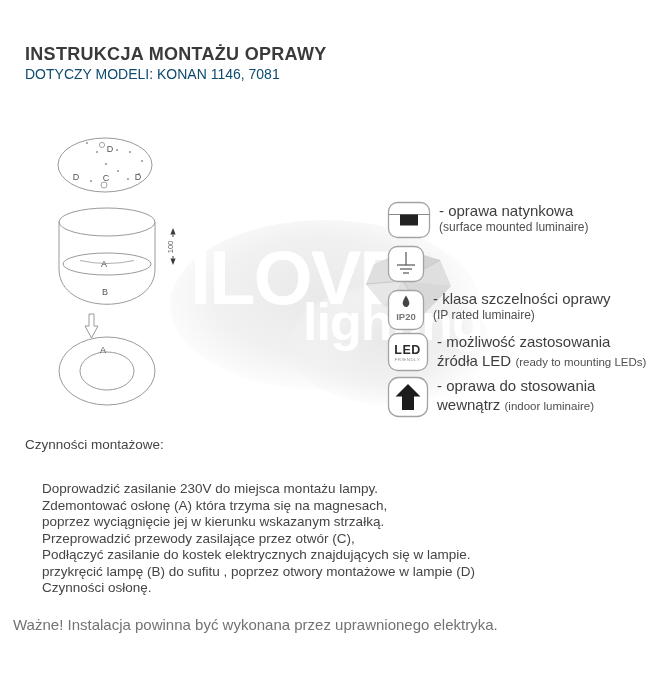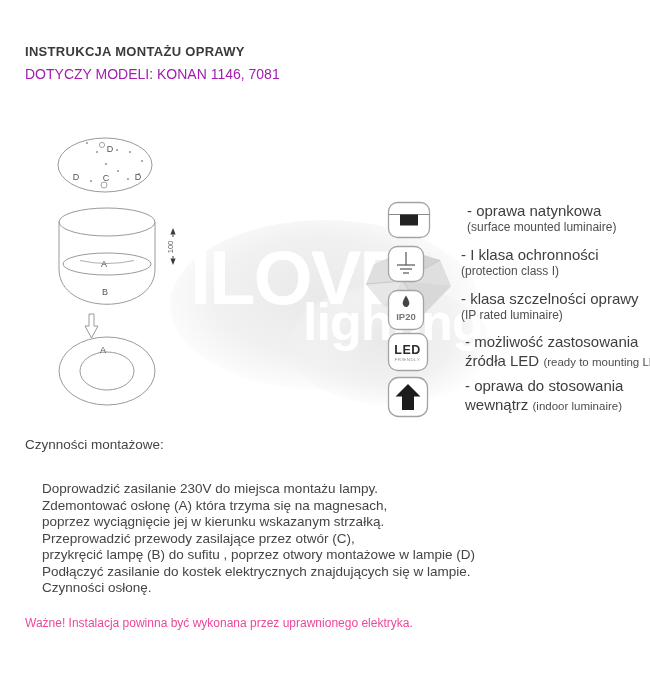--- a/index.html
+++ b/index.html
@@ -29,62 +29,62 @@
   }
   .wm-word2 {
     position: absolute; left: 303px; top: 296px;
     font-size: 52px; font-weight: 600; letter-spacing: -1px;
     color: #ffffff; z-index: 0; line-height: 1;
   }
   .wm-gem { position: absolute; left: 362px; top: 246px; z-index: 0; }
   
   .doc-title {
     position: absolute; left: 25px; top: 44px;
-    font-size: 13px; font-weight: 700; color: #3a3a3a;
+    font-size: 18px; font-weight: 700; color: #3a3a3a;
     letter-spacing: 0.3px; z-index: 2;
   }
   .doc-subtitle {
     position: absolute; left: 25px; top: 66px;
-    font-size: 14px; color: #a21caf; z-index: 2;
+    font-size: 14px; color: #0c4a6e; z-index: 2;
   }
   
   .diagram {
     position: absolute; left: 40px; top: 128px;
     width: 160px; height: 315px; z-index: 1;
   }
   .diagram text {
     font-family: "Liberation Sans", sans-serif;
     font-size: 9px; fill: #555555;
   }
   .dim-text { font-size: 7.5px !important; fill: #555555; }
   
   .feature-row {
     position: absolute; left: 387px;
     display: flex; align-items: flex-start; gap: 8px;
     z-index: 1; width: 258px;
   }
   .feature-icon { flex: 0 0 auto; }
-  .feature-text { padding-top: 1px; margin-left: 28px; }
+  .feature-text { padding-top: 1px; }
   .feature-label { font-size: 15px; color: #3e3e3e; line-height: 18px; white-space: nowrap; }
   .feature-sub  { font-size: 12px; color: #4f4f4f; line-height: 15px; white-space: nowrap; }
   .feature-line2 { font-size: 15px; color: #3e3e3e; line-height: 19px; white-space: nowrap; }
   .feature-line2 .inline-sub { font-size: 11.5px; color: #4f4f4f; }
   
   .instructions-heading {
     position: absolute; left: 25px; top: 437px;
     font-size: 13.5px; color: #454545; z-index: 1;
   }
   .instruction-steps {
     position: absolute; left: 42px; top: 481px;
     font-size: 13.5px; line-height: 16.5px; color: #454545; z-index: 1;
     white-space: nowrap;
   }
   .warning-note {
-    position: absolute; left: 25px; top: 616px;
-    font-size: 12px; color: #ec4899; z-index: 1; white-space: nowrap;
+    position: absolute; left: 13px; top: 616px;
+    font-size: 15px; color: #737373; z-index: 1; white-space: nowrap;
   }
 </style>
 </head>
 <body>
 
 <div class="page">
 
   <div class="wm-blob wm-blob1"></div>
   <div class="wm-blob wm-blob2"></div>
   <div class="wm-word1">ILOVE</div>
@@ -166,24 +166,20 @@
   </div>
 
   <div class="feature-row" style="top:245px">
     <svg class="feature-icon" width="38" height="38" viewBox="0 0 38 38">
       <rect x="1.5" y="1.5" width="35" height="35" rx="9" fill="#ffffff" stroke="#a3a3a3" stroke-width="1.3"></rect>
       <line x1="19" y1="7" x2="19" y2="20" stroke="#555555" stroke-width="1.2"></line>
       <line x1="10" y1="20" x2="28" y2="20" stroke="#555555" stroke-width="1.2"></line>
       <line x1="13" y1="24" x2="25" y2="24" stroke="#555555" stroke-width="1.2"></line>
       <line x1="16" y1="28" x2="22" y2="28" stroke="#555555" stroke-width="1.2"></line>
     </svg>
-    <div class="feature-text">
-      <div class="feature-label">- I klasa ochronności</div>
-      <div class="feature-sub">(protection class I)</div>
-    </div>
   </div>
 
   <div class="feature-row" style="top:289px">
     <svg class="feature-icon" width="38" height="42" viewBox="0 0 38 42">
       <rect x="1.5" y="1.5" width="35" height="39" rx="9" fill="#ffffff" stroke="#a3a3a3" stroke-width="1.3"></rect>
       <path d="M19 6.5 C15.5 12.5 15 14.5 16.5 16.5 C18 18.5 20 18.5 21.5 16.5 C23 14.5 22.5 12.5 19 6.5 Z" fill="#444444"></path>
       <text x="19" y="31" text-anchor="middle" font-size="9.5" font-weight="600" fill="#777777" font-family="Liberation Sans, sans-serif">IP20</text>
     </svg>
     <div class="feature-text">
       <div class="feature-label">- klasa szczelności oprawy</div>
@@ -219,19 +215,19 @@
       </div>
     </div>
   </div>
 
   <div class="instructions-heading">Czynności montażowe:</div>
   <div class="instruction-steps">
     <div>Doprowadzić zasilanie 230V do miejsca montażu lampy.</div>
     <div>Zdemontować osłonę (A) która trzyma się na magnesach,</div>
     <div>poprzez wyciągnięcie jej w kierunku wskazanym strzałką.</div>
     <div>Przeprowadzić przewody zasilające przez otwór (C),</div>
+    <div>Podłączyć zasilanie do kostek elektrycznych znajdujących się w lampie.</div>
     <div>przykręcić lampę (B) do sufitu , poprzez otwory montażowe w lampie (D)</div>
-    <div>Podłączyć zasilanie do kostek elektrycznych znajdujących się w lampie.</div>
     <div>Czynności osłonę.</div>
   </div>
   <div class="warning-note">Ważne! Instalacja powinna być wykonana przez uprawnionego elektryka.</div>
 
 </div>
 
 </body></html>

